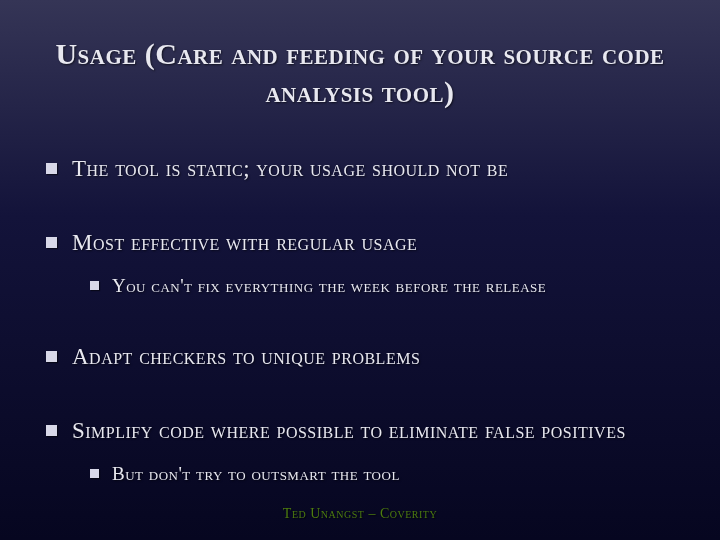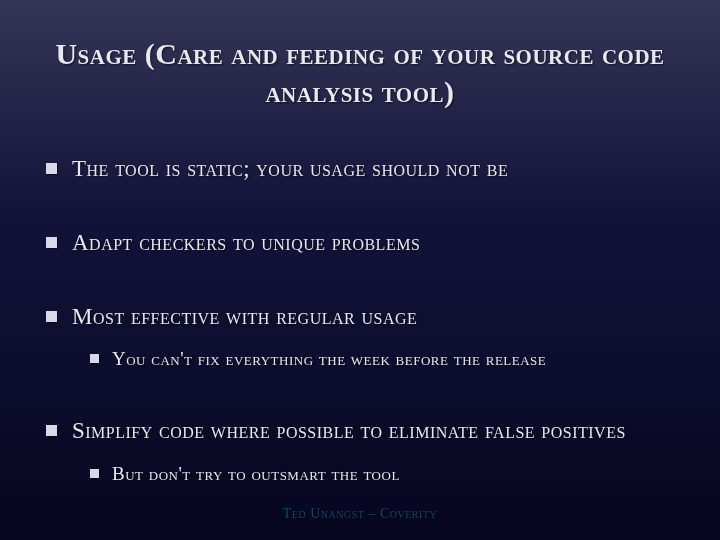--- a/index.html
+++ b/index.html
@@ -76,48 +76,48 @@
     background: #d8d8e8;
     box-shadow: 1px 1px 1px rgba(0,0,0,0.5);
   }
   .footer {
     position: absolute;
     bottom: 18px;
     left: 0;
     width: 100%;
     text-align: center;
     font-size: 14px;
-    color: #0c4a6e;
+    color: #4d7c0f;
     text-shadow: 1px 1px 1px rgba(0,0,0,0.6);
   }
 </style>
 </head>
 <body>
 
 <div class="slide">
 
   <h1 class="title">Usage (Care and feeding of your source code analysis tool)</h1>
 
   <ul class="bullets">
 
     <li>
       <span>The tool is static; your usage should not be</span>
     </li>
 
     <li>
-      <span>Adapt checkers to unique problems</span>
-    </li>
-
-    <li>
       <span>Most effective with regular usage</span>
       <ul class="sub">
         <li>
           <span>You can't fix everything the week before the release</span>
         </li>
       </ul>
+    </li>
+
+    <li>
+      <span>Adapt checkers to unique problems</span>
     </li>
 
     <li>
       <span>Simplify code where possible to eliminate false positives</span>
       <ul class="sub">
         <li>
           <span>But don't try to outsmart the tool</span>
         </li>
       </ul>
     </li>

